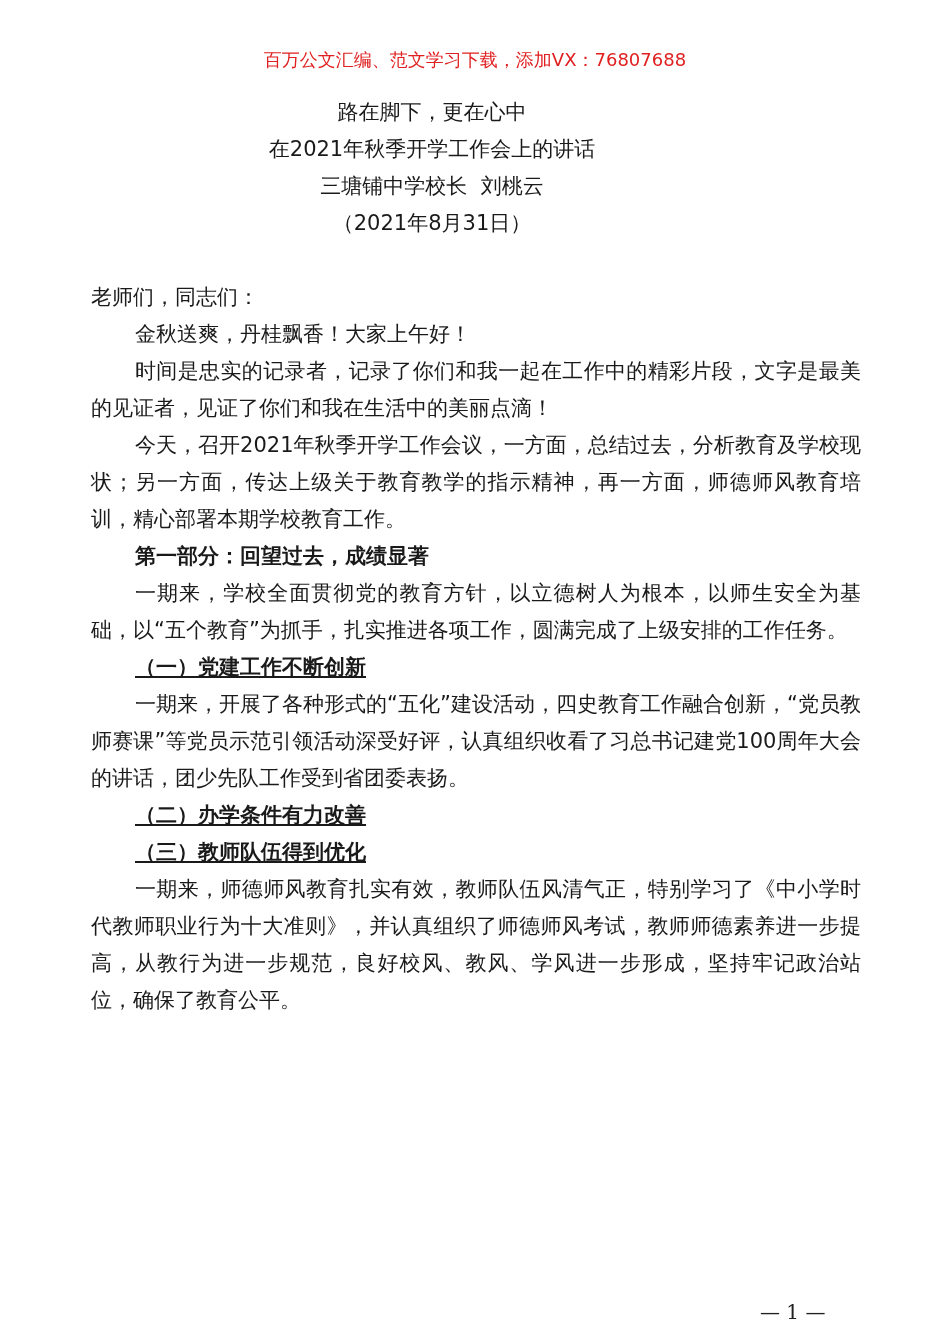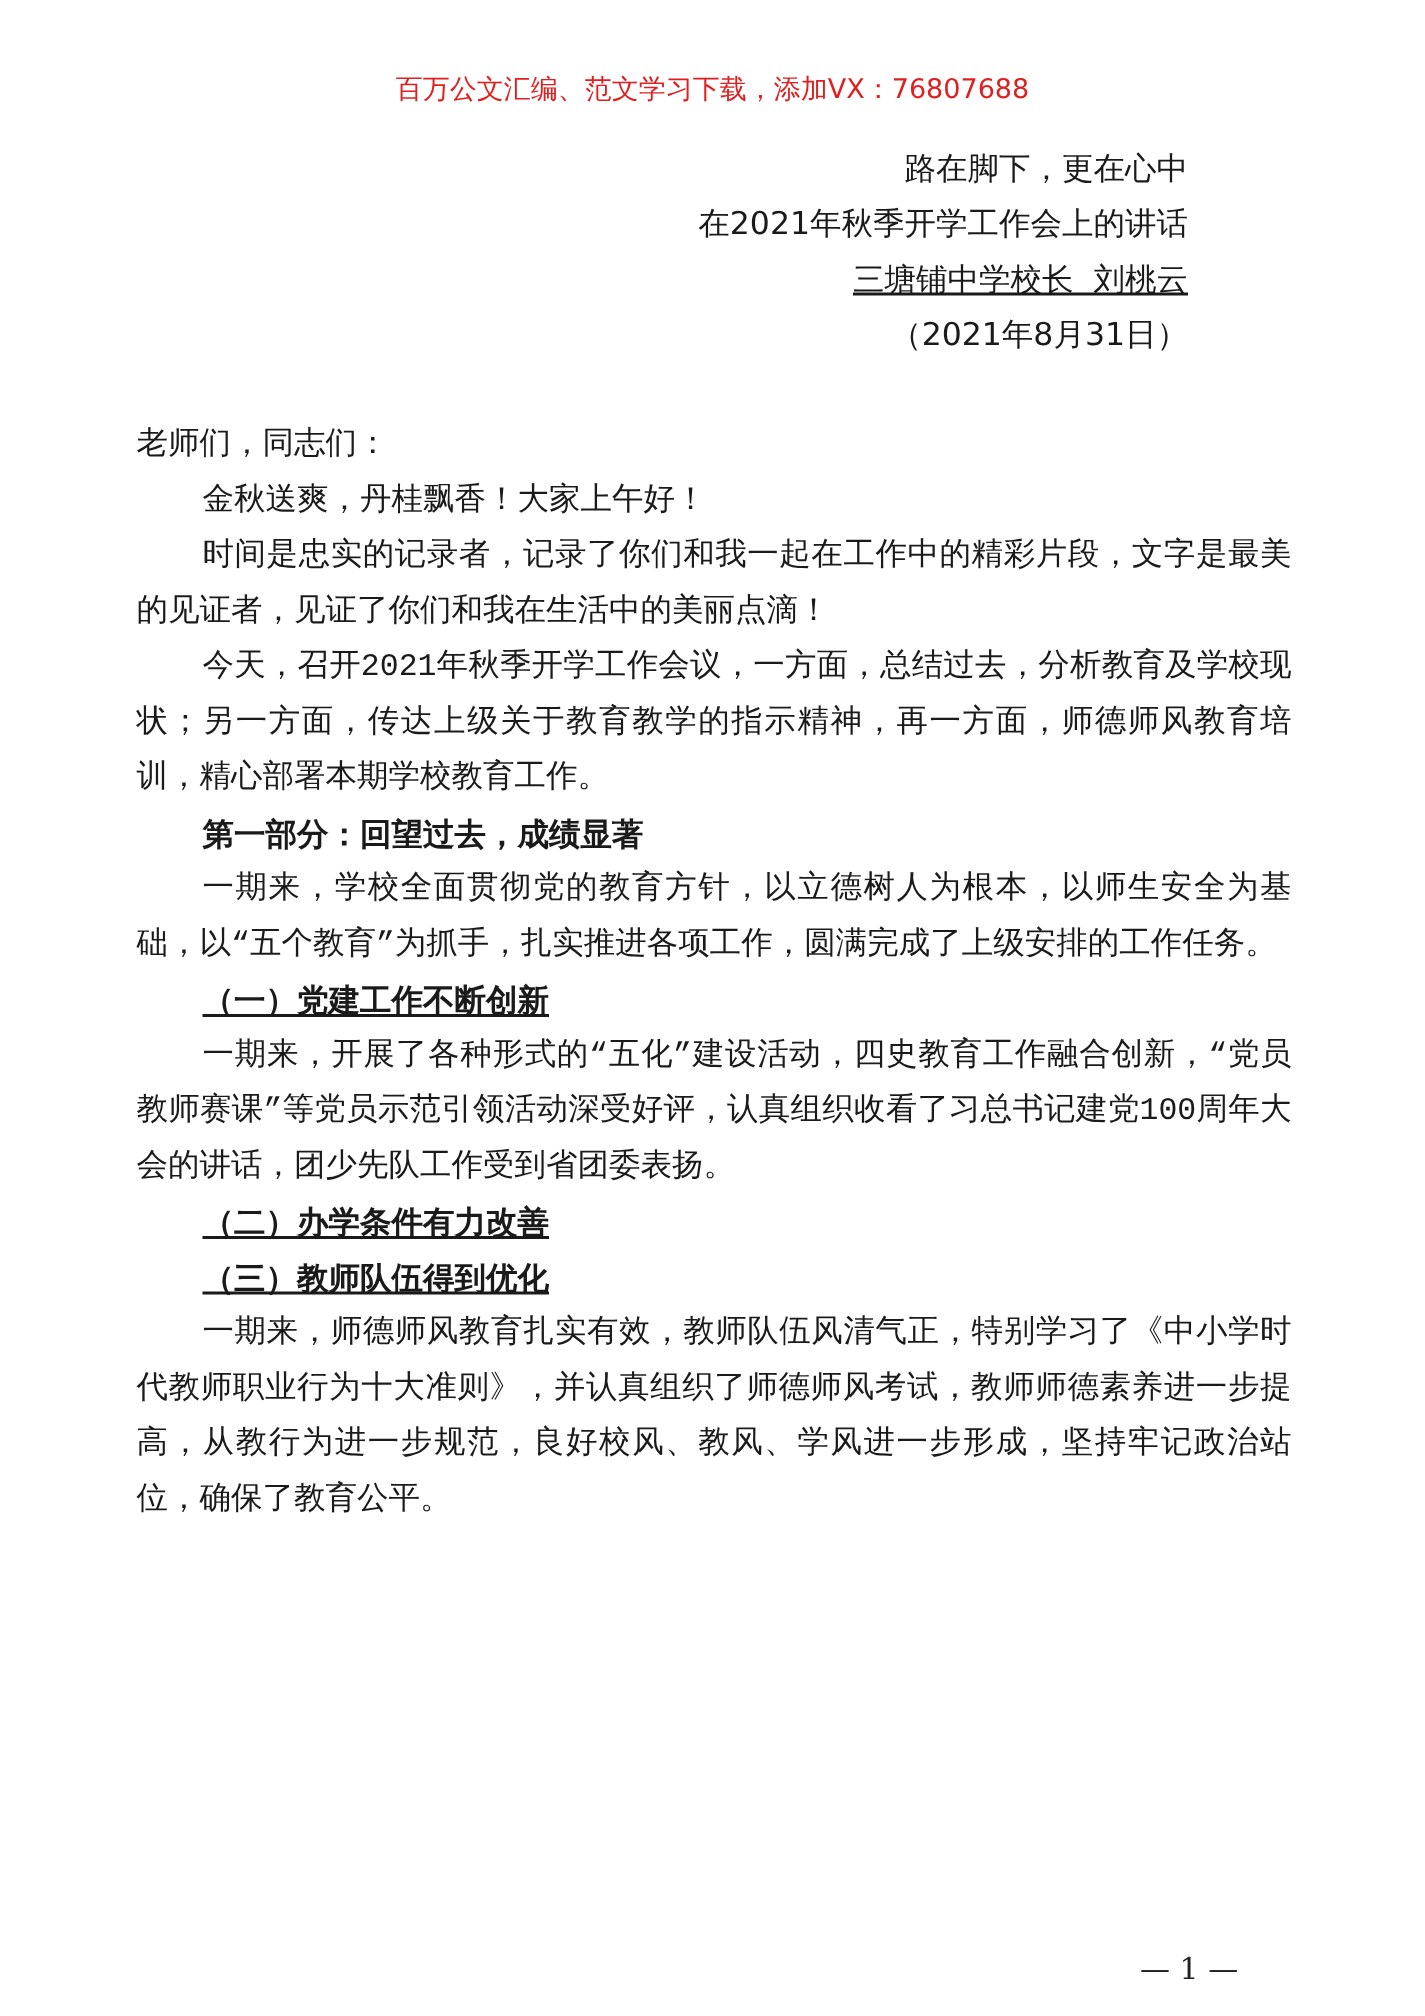--- a/index.html
+++ b/index.html
@@ -6,46 +6,46 @@
     body {
       width: 950px; height: 1344px; position: relative; overflow: hidden;
       font-family: "DejaVu Sans", "Liberation Sans", sans-serif;
       color: #1a1a1a;
     }
     .watermark {
       position: absolute; top: 46px; left: 0; width: 950px; text-align: center;
       color: #e02020; font-size: 18px; line-height: 28px;
     }
     .title-block {
-      position: absolute; top: 94px; left: 0; width: 792px; text-align: right;
-      font-size: 21px; line-height: 37px;
+      position: absolute; top: 94px; left: 0; width: 792px; text-align: center;
+      font-size: 21px; line-height: 37px; padding-left: 36px;
     }
     .body {
       position: absolute; top: 279px; left: 91px; width: 770px;
       font-size: 21px; line-height: 37px;
     }
-    .para { margin: 0; text-indent: 44px; text-align: justify; font-family: Liberation Mono, monospace; }
+    .para { margin: 0; text-indent: 44px; text-align: justify; }
     .para.noindent { text-indent: 0; }
     .heading { margin: 0; text-indent: 44px; font-weight: bold; }
     .subheading { margin: 0; text-indent: 44px; font-weight: bold; text-decoration: underline; }
     .page-number {
       position: absolute; top: 1300px; left: 760px;
       font-family: "DejaVu Serif", "Liberation Serif", serif;
       font-size: 20px; color: #222;
     }
   </style>
 </head>
 <body>
 
 <div class="watermark">百万公文汇编、范文学习下载，添加VX：76807688</div>
 
 <div class="title-block">
   <div>路在脚下，更在心中</div>
   <div>在2021年秋季开学工作会上的讲话</div>
-  <div style="white-space:pre;text-decoration:underline;">三塘铺中学校长  刘桃云</div>
+  <div style="white-space:pre;">三塘铺中学校长  刘桃云</div>
   <div>（2021年8月31日）</div>
 </div>
 
 <div class="body">
   <p class="para noindent">老师们，同志们：</p>
   <p class="para">金秋送爽，丹桂飘香！大家上午好！</p>
   <p class="para">时间是忠实的记录者，记录了你们和我一起在工作中的精彩片段，文字是最美的见证者，见证了你们和我在生活中的美丽点滴！</p>
   <p class="para">今天，召开2021年秋季开学工作会议，一方面，总结过去，分析教育及学校现状；另一方面，传达上级关于教育教学的指示精神，再一方面，师德师风教育培训，精心部署本期学校教育工作。</p>
 
   <p class="heading">第一部分：回望过去，成绩显著</p>

